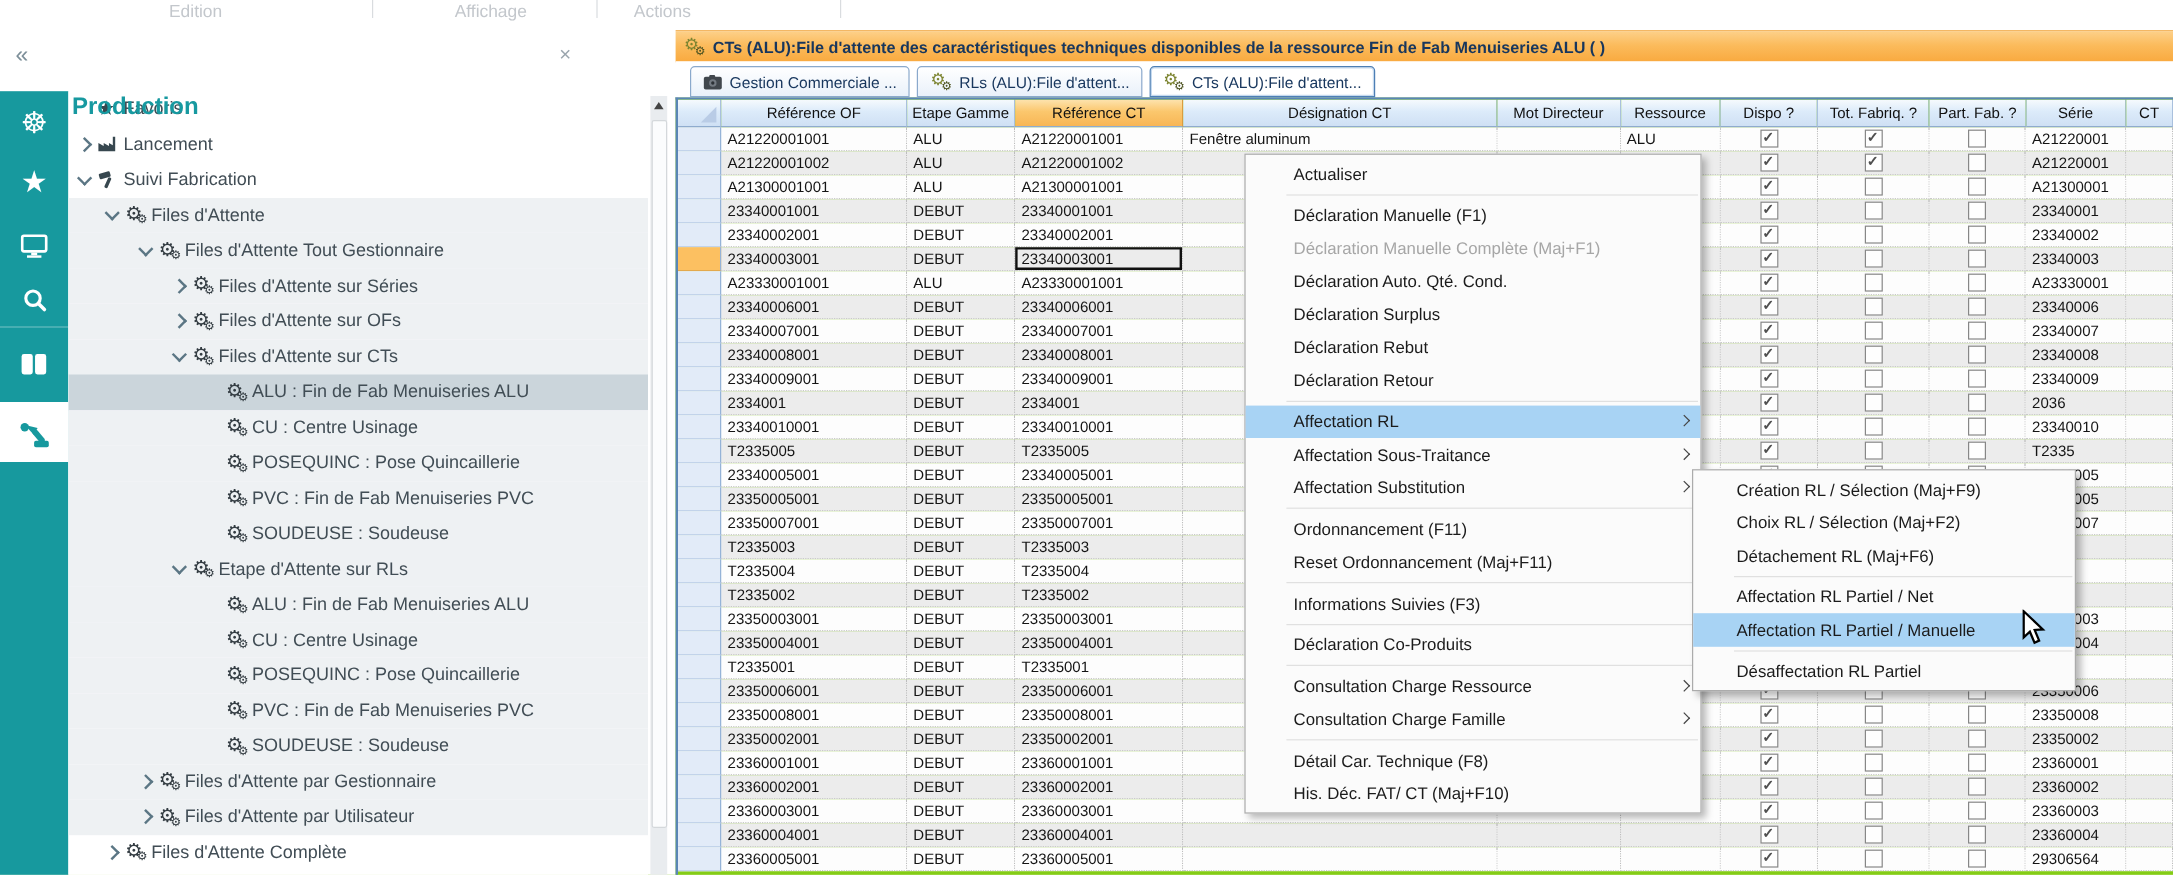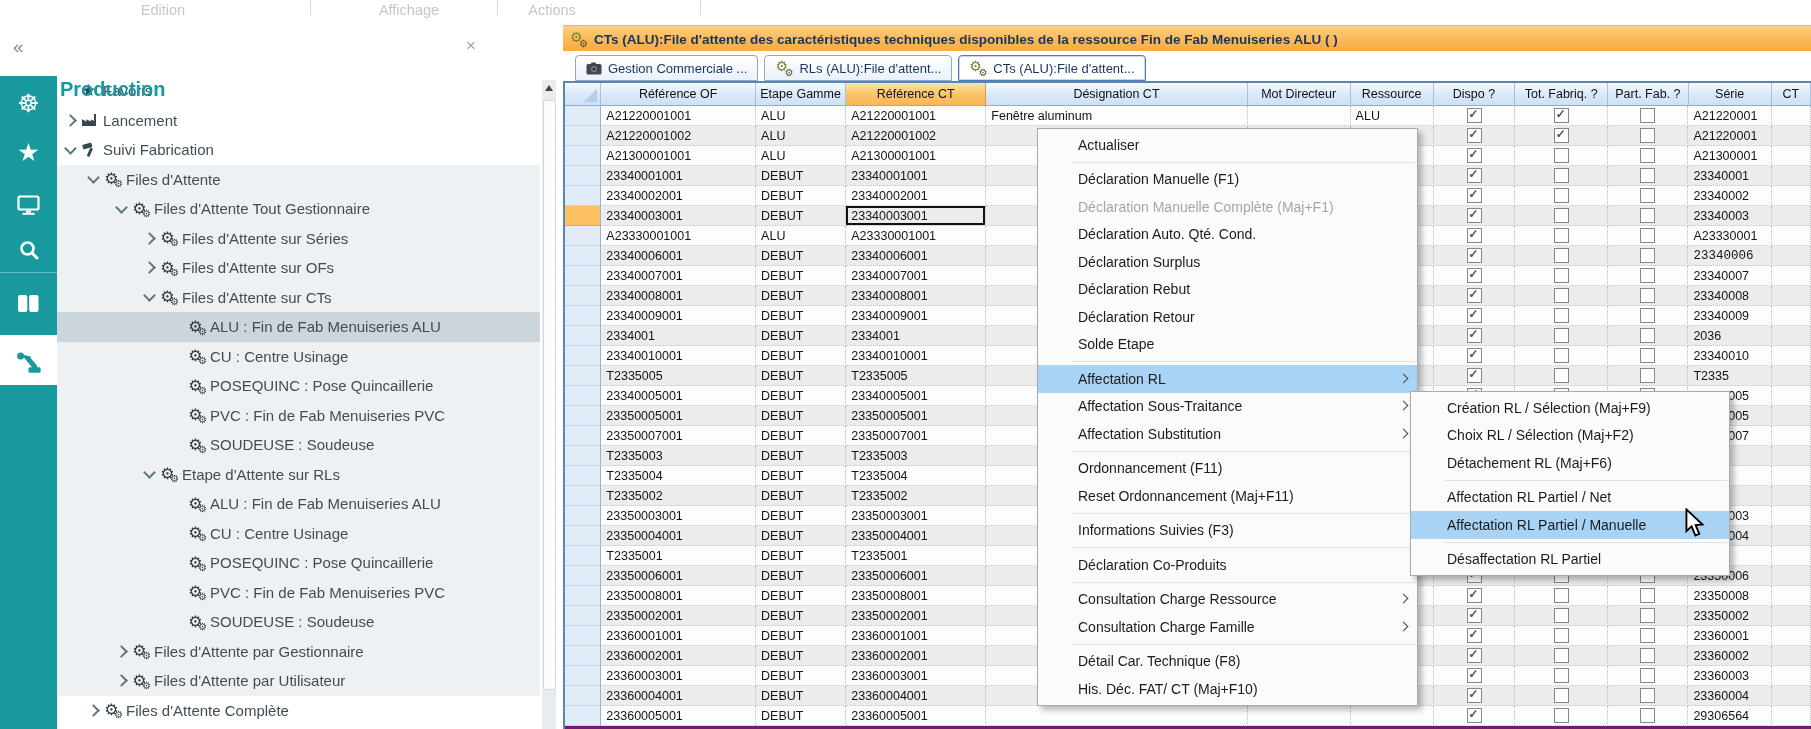--- a/index.html
+++ b/index.html
@@ -58,21 +58,21 @@
           display:flex;align-items:flex-end;padding-left:12px;box-sizing:border-box;}
   .tab{height:24px;display:flex;align-items:center;padding:0 10px;margin-right:6px;
        border:1px solid #8aa9cc;border-radius:4px 4px 0 0;background:linear-gradient(#ffffff,#e9f1fa);
        font-size:13px;color:#17365d;cursor:pointer;white-space:nowrap;}
   .tab.active{border:1px solid #4d7fb5;background:#fff;box-shadow:0 0 0 1px #c5d9ee inset;}
   .tab .gears-ico{margin-left:0;margin-right:6px;}
   .cam-ico{width:16px;height:13px;margin-right:6px;flex:none;}
 
   
   #grid{position:absolute;left:563px;top:81px;width:1248px;height:648px;z-index:1;
-        border-top:2px solid #5a86b5;border-left:2px solid #5a86b5;box-sizing:border-box;overflow:hidden;background:#701a75;}
+        border-top:2px solid #5a86b5;border-left:2px solid #5a86b5;box-sizing:border-box;overflow:hidden;background:#84cc16;}
   #ghead{display:flex;height:23px;}
   .hcell{box-sizing:border-box;height:23px;display:flex;align-items:center;justify-content:center;
          font-size:12.5px;color:#111;background:linear-gradient(180deg,#f6fafd 0%,#dcebfa 45%,#cfe0f4 100%);
          border-right:1px solid #a9c0dd;border-bottom:1px solid #8fabce;cursor:pointer;overflow:hidden;white-space:nowrap;}
   .hcell.sorted{background:linear-gradient(180deg,#fde3ae 0%,#fbc76d 45%,#f8b655 100%);border-right:1px solid #dc9b3f;}
   .hcell.corner{position:relative;}
   .hcell.corner::after{content:"";position:absolute;right:3px;bottom:3px;
          border-left:13px solid transparent;border-bottom:13px solid #b9cce6;}
   .grow{display:flex;height:20px;background:#fdfdfd;}
   .grow.alt{background:#ececec;}
@@ -564,21 +564,21 @@
         <div class="gcell" style="width: 85px;"></div>
         <div class="gcell center" style="width: 83px;">
           <span class="cb on"></span>
         </div>
         <div class="gcell center" style="width: 95px;">
           <span class="cb"></span>
         </div>
         <div class="gcell center" style="width: 82px;">
           <span class="cb"></span>
         </div>
-        <div class="gcell" style="width: 85px; font-family: Liberation Mono, monospace;">23340006</div>
+        <div class="gcell" style="width: 85px;">23340006</div>
         <div class="gcell" style="width: 40px;"></div>
       </div>
       <div class="grow">
         <div class="gcell rowsel" style="width: 37px;"></div>
         <div class="gcell" style="width: 158px;">23340007001</div>
         <div class="gcell" style="width: 92px;">DEBUT</div>
         <div class="gcell" style="width: 143px;">23340007001</div>
         <div class="gcell" style="width: 267px;"></div>
         <div class="gcell" style="width: 105px;"></div>
         <div class="gcell" style="width: 85px;"></div>
@@ -1052,23 +1052,20 @@
       <span>Déclaration Auto. Qté. Cond.</span>
     </div>
     <div class="mi">
       <span>Déclaration Surplus</span>
     </div>
     <div class="mi">
       <span>Déclaration Rebut</span>
     </div>
     <div class="mi">
       <span>Déclaration Retour</span>
-    </div>
-    <div class="mi">
-      <span>Solde Etape</span>
     </div>
     <div class="msep"></div>
     <div class="mi hl">
       <span>Affectation RL</span>
       <span class="arrow"></span>
     </div>
     <div class="mi">
       <span>Affectation Sous-Traitance</span>
       <span class="arrow"></span>
     </div>

